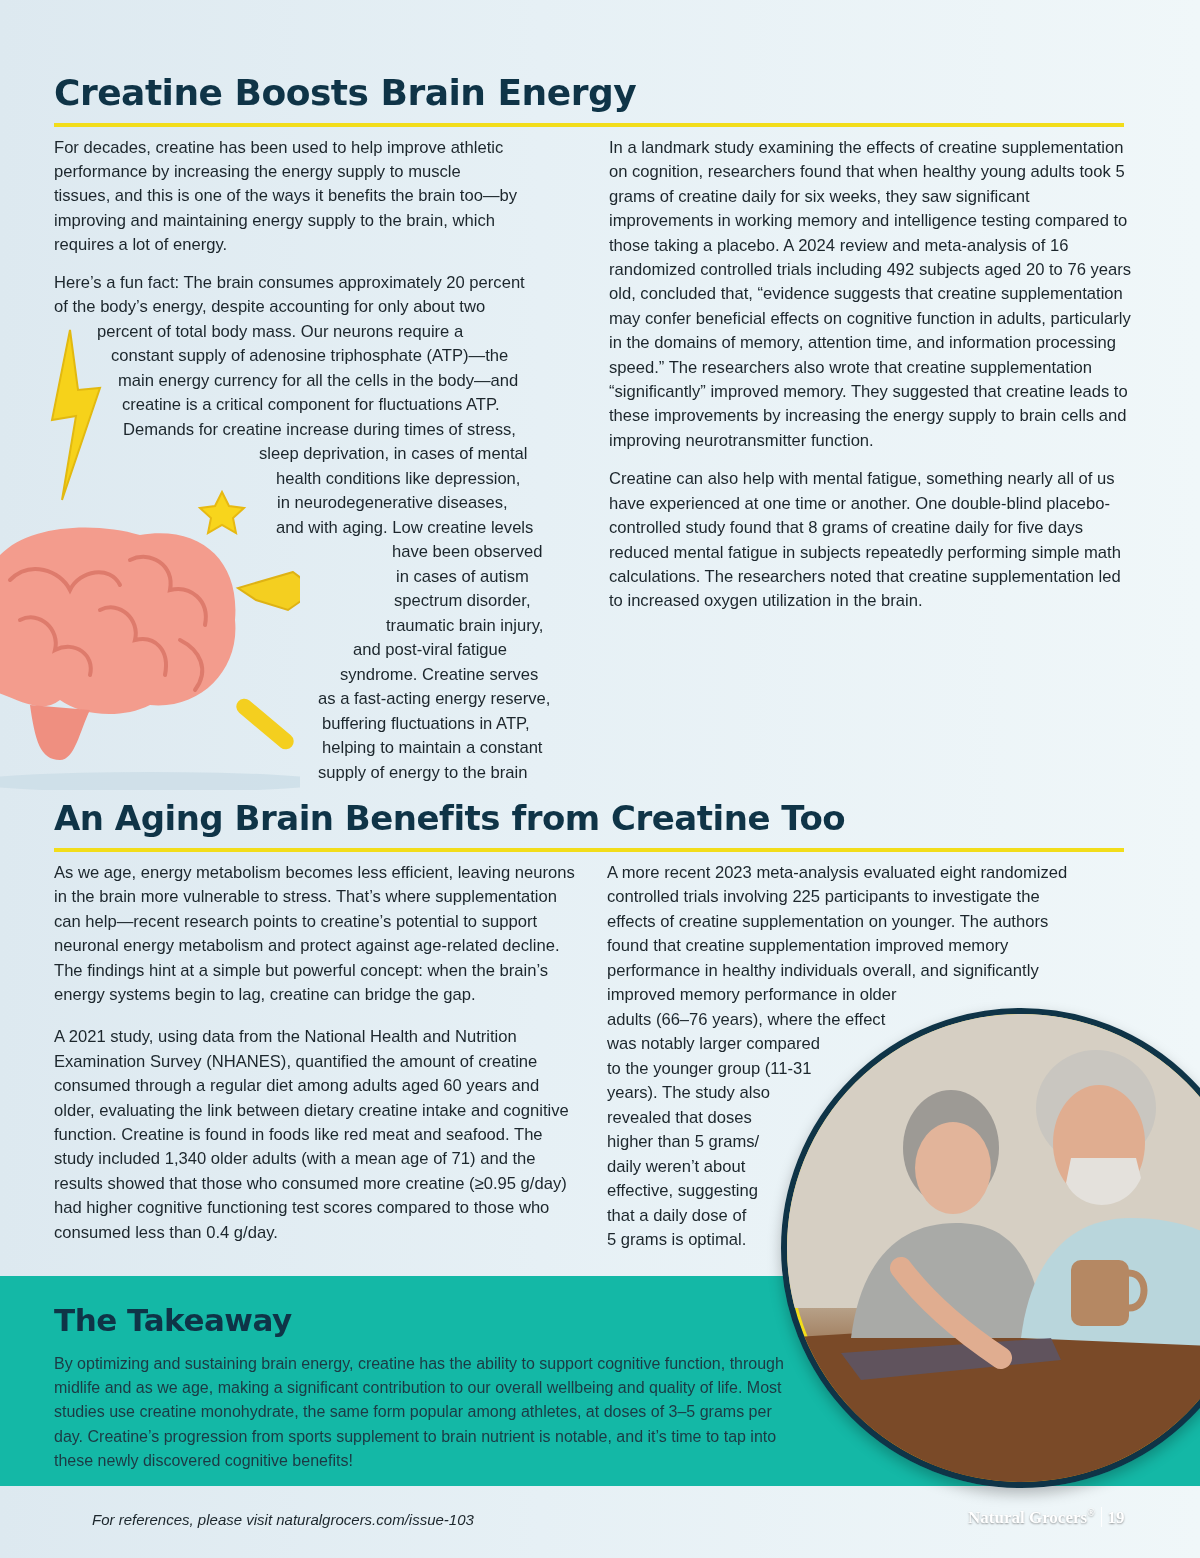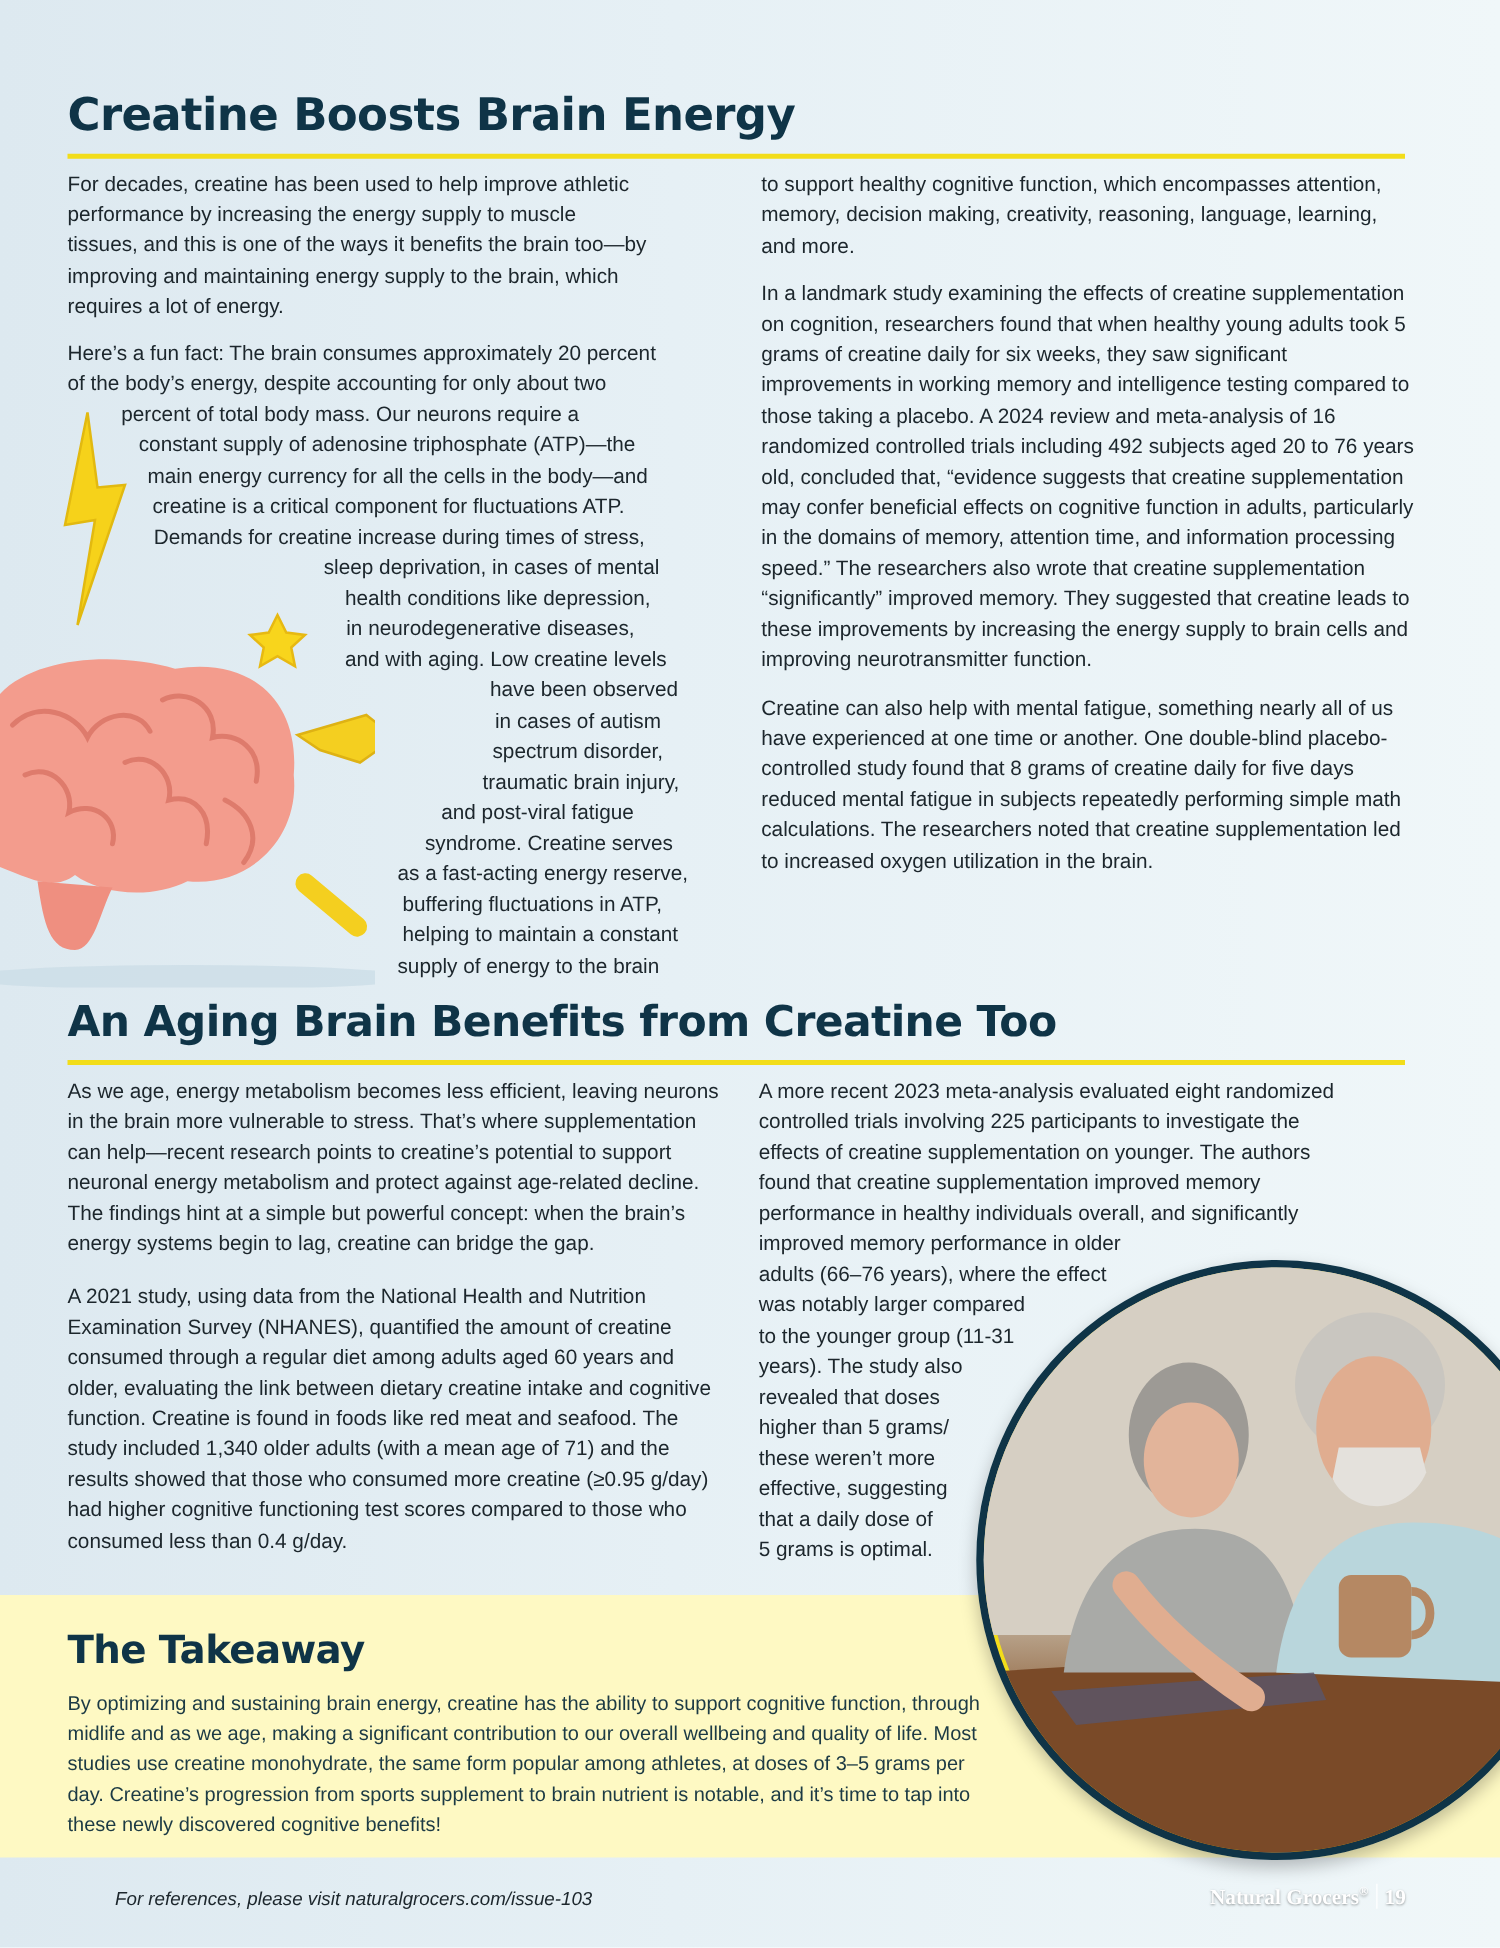--- a/index.html
+++ b/index.html
@@ -35,21 +35,21 @@
   .col p { margin-bottom: 14px; }
 
   
   .wrapped { position: absolute; left: 0; top: 0; font-family: "Liberation Sans", sans-serif; font-size: 16.6px; line-height: 24.4px; color: #1c262c; }
   .wrapped span { position: absolute; white-space: nowrap; }
 
   .takeaway {
     position: absolute;
     left: 0; top: 1276px;
     width: 1200px; height: 210px;
-    background: #fef9c3;
+    background: #14b8a6;
   }
   .takeaway-title {
     position: absolute;
     left: 54px; top: 26px;
     font-family: "DejaVu Sans", sans-serif;
     font-weight: bold;
     font-size: 31px;
     color: #0f3447;
     letter-spacing: -0.5px;
   }
@@ -148,21 +148,20 @@
   <span style="left:386px; top:614px;">traumatic brain injury,</span>
   <span style="left:353px; top:638px;">and post-viral fatigue</span>
   <span style="left:340px; top:663px;">syndrome.  Creatine serves</span>
   <span style="left:318px; top:687px;">as a fast-acting energy reserve,</span>
   <span style="left:322px; top:712px;">buffering fluctuations in ATP,</span>
   <span style="left:322px; top:736px;">helping to maintain a constant</span>
   <span style="left:318px; top:761px;">supply of energy to the brain</span>
 </div>
 
 <div class="col" style="left:609px; top:136px; width:525px;">
-  <p>to support healthy cognitive function, which encompasses attention, memory, decision making, creativity, reasoning, language, learning, and more.</p>
   <p>In a landmark study examining the effects of creatine supplementation on cognition, researchers found that when healthy young adults took 5 grams of creatine daily for six weeks, they saw significant improvements in working memory and intelligence testing compared to those taking a placebo. A 2024 review and meta-analysis of 16 randomized controlled trials including 492 subjects aged 20 to 76 years old, concluded that, “evidence suggests that creatine supplementation may confer beneficial effects on cognitive function in adults, particularly in the domains of memory, attention time, and information processing speed.” The researchers also wrote that creatine supplementation “significantly” improved memory. They suggested that creatine leads to these improvements by increasing the energy supply to brain cells and improving neurotransmitter function.</p>
   <p>Creatine can also help with mental fatigue, something nearly all of us have experienced at one time or another. One double-blind placebo-controlled study found that 8 grams of creatine daily for five days reduced mental fatigue in subjects repeatedly performing simple math calculations. The researchers noted that creatine supplementation led to increased oxygen utilization in the brain.</p>
 </div>
 
 <h2 class="heading" style="top:798px; font-size:34px;">An Aging Brain Benefits from Creatine Too</h2>
 <div class="rule" style="top:848px; width:1070px;"></div>
 
 <div class="col" style="left:54px; top:861px; width:528px;">
   <p style="margin-bottom:18px;">As we age, energy metabolism becomes less efficient, leaving neurons in the brain more vulnerable to stress. That’s where supplementation can help—recent research points to creatine’s potential to support neuronal energy metabolism and protect against age-related decline. The findings hint at a simple but powerful concept: when the brain’s energy systems begin to lag, creatine can bridge the gap.</p>
   <p>A 2021 study, using data from the National Health and Nutrition Examination Survey (NHANES), quantified the amount of creatine consumed through a regular diet among adults aged 60 years and older, evaluating the link between dietary creatine intake and cognitive function. Creatine is found in foods like red meat and seafood. The study included 1,340 older adults (with a mean age of 71) and the results showed that those who consumed more creatine (≥0.95 g/day) had higher cognitive functioning test scores compared to those who consumed less than 0.4 g/day.</p>
@@ -174,21 +173,21 @@
   <span style="left:607px; top:910px;">effects of creatine supplementation on younger. The authors</span>
   <span style="left:607px; top:934px;">found that creatine supplementation improved memory</span>
   <span style="left:607px; top:959px;">performance in healthy individuals overall, and significantly</span>
   <span style="left:607px; top:983px;">improved memory performance in older</span>
   <span style="left:607px; top:1008px;">adults (66–76 years), where the effect</span>
   <span style="left:607px; top:1032px;">was notably larger compared</span>
   <span style="left:607px; top:1057px;">to the younger group (11-31</span>
   <span style="left:607px; top:1081px;">years). The study also</span>
   <span style="left:607px; top:1106px;">revealed that doses</span>
   <span style="left:607px; top:1130px;">higher than 5 grams/</span>
-  <span style="left:607px; top:1155px;">these weren’t more</span>
+  <span style="left:607px; top:1155px;">daily weren’t about</span>
   <span style="left:607px; top:1179px;">effective, suggesting</span>
   <span style="left:607px; top:1204px;">that a daily dose of</span>
   <span style="left:607px; top:1228px;">5 grams is optimal.</span>
 </div>
 
 <div class="takeaway">
   <h2 class="takeaway-title">The Takeaway</h2>
   <p class="takeaway-body">By optimizing and sustaining brain energy, creatine has the ability to support cognitive function, through midlife and as we age, making a significant contribution to our overall wellbeing and quality of life. Most studies use creatine monohydrate, the same form popular among athletes, at doses of 3–5 grams per day. Creatine’s progression from sports supplement to brain nutrient is notable, and it’s time to tap into these newly discovered cognitive benefits!</p>
 </div>
 

